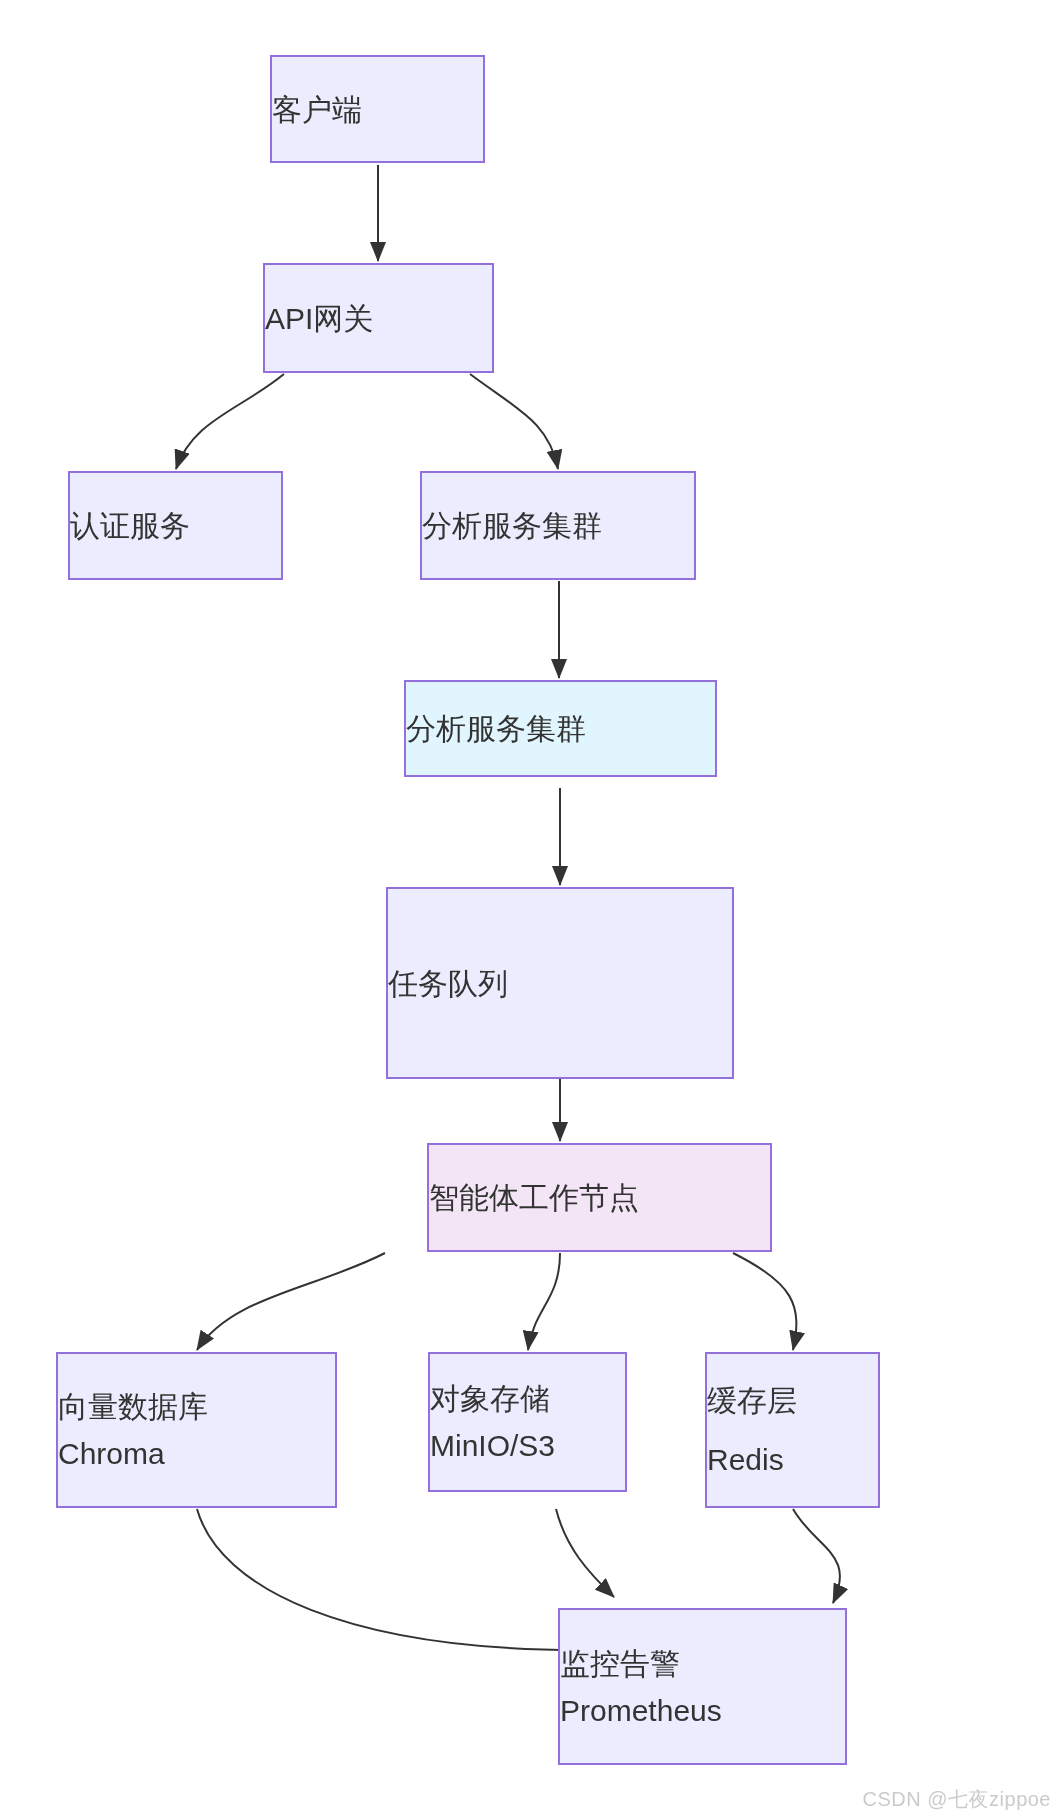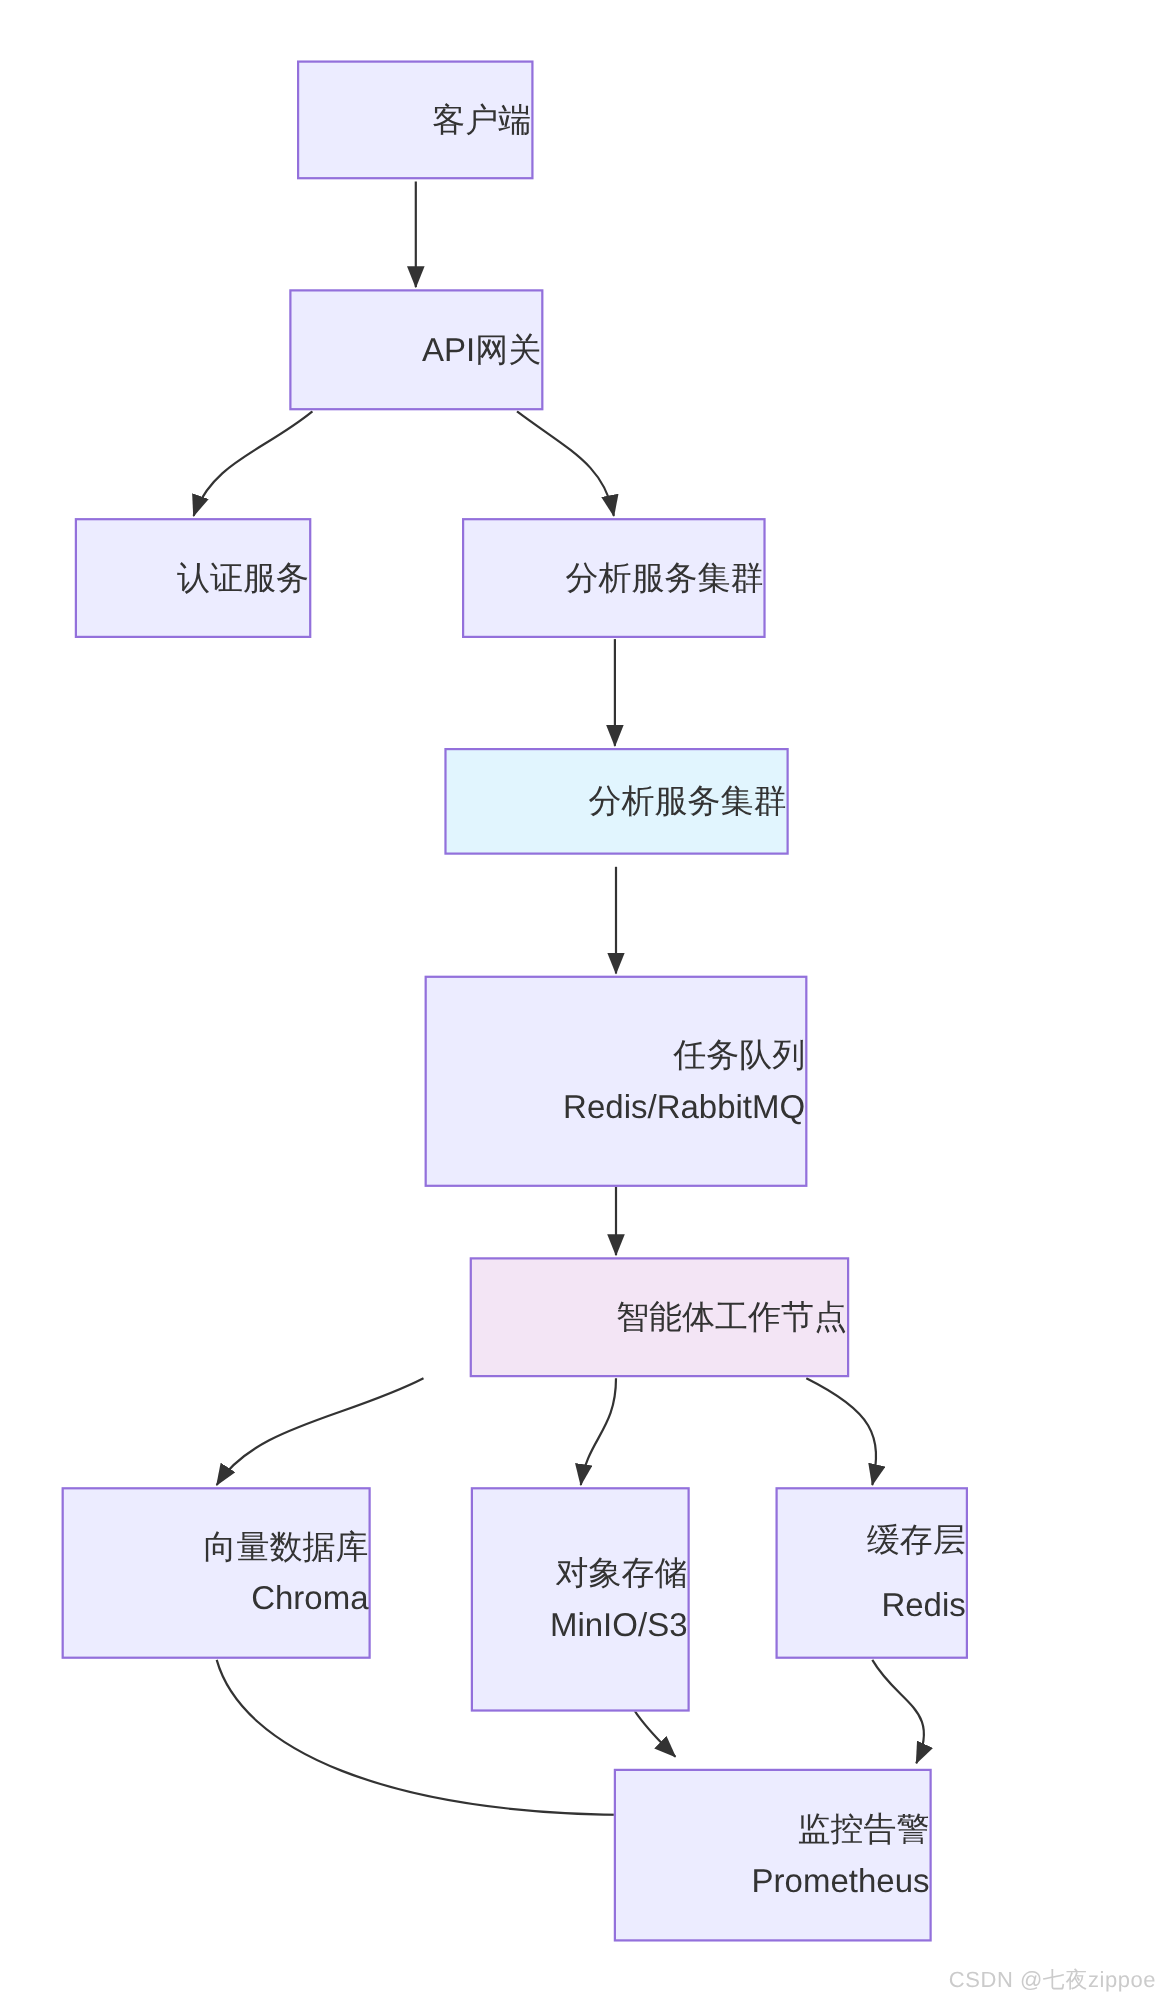--- a/index.html
+++ b/index.html
@@ -19,27 +19,26 @@
     stroke-width:2px;
   }
   .node{
     position:absolute;
     box-sizing:border-box;
     border:2px solid var(--node-border,#9370DB);
     background:var(--node-fill,#ECECFF);
     color:var(--text-color,#333);
     display:flex;
     flex-direction:column;
-    align-items:flex-end;
+    align-items:flex-start;
     justify-content:center;
     text-align:center;
     font-size:30px;
     line-height:47px;
     white-space:nowrap;
-    padding-left:36px;
   }
   .node.analysis{ background:var(--analysis-fill,#E1F5FE); }
   .node.agent{ background:var(--agent-fill,#F3E5F5); }
   .watermark{
     position:absolute;
     right:5px;
     bottom:7px;
     font-size:20px;
     color:var(--watermark-color,#CBCBCB);
     letter-spacing:0.5px;
@@ -82,30 +81,29 @@
         <span>认证服务</span>
       </div>
       <div class="node" style="left: 420px; top: 471px; width: 276px; height: 109px;">
         <span>分析服务集群</span>
       </div>
       <div class="node analysis" style="left: 404px; top: 680px; width: 313px; height: 97px;">
         <span>分析服务集群</span>
       </div>
       <div class="node" style="left: 386px; top: 887px; width: 348px; height: 192px;">
         <span>任务队列</span>
-        <span>Redis/RabbitMQ</span>
       </div>
       <div class="node agent" style="left: 388px; top: 1143px; width: 345px; height: 109px; margin-left: 39px;">
         <span>智能体工作节点</span>
       </div>
       <div class="node" style="left: 56px; top: 1352px; width: 281px; height: 156px;">
         <span>向量数据库</span>
         <span>Chroma</span>
       </div>
-      <div class="node" style="left: 428px; top: 1352px; width: 199px; height: 204px;">
+      <div class="node" style="left: 428px; top: 1352px; width: 199px; height: 140px;">
         <span>对象存储</span>
         <span>MinIO/S3</span>
       </div>
       <div class="node" style="left: 705px; top: 1352px; width: 175px; height: 156px; gap: 12px;">
         <span>缓存层</span>
         <span>Redis</span>
       </div>
       <div class="node" style="left: 558px; top: 1608px; width: 289px; height: 157px;">
         <span>监控告警</span>
         <span>Prometheus</span>

